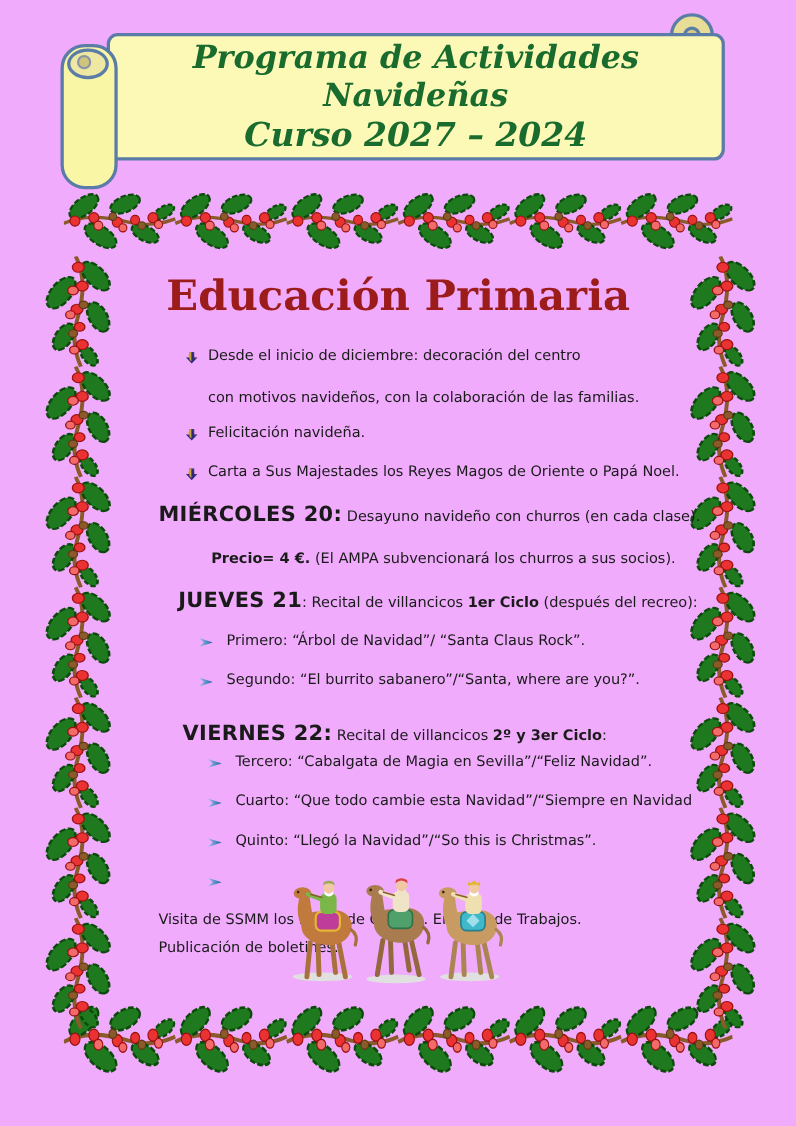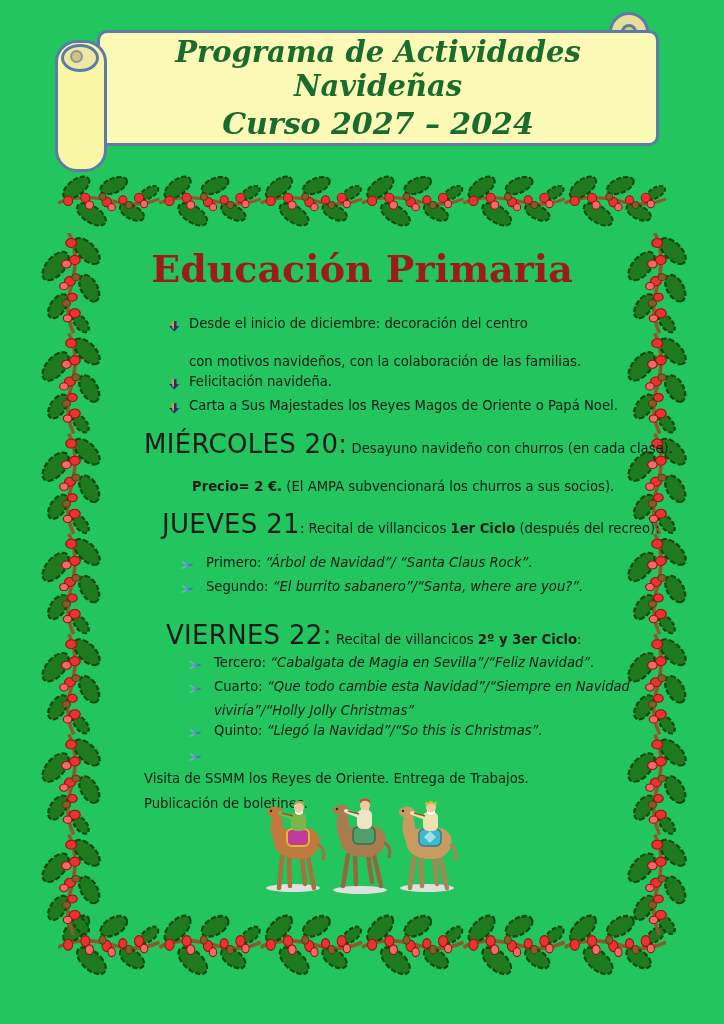--- a/index.html
+++ b/index.html
@@ -1,16 +1,16 @@
 <!DOCTYPE html>
 <html><head>
 <meta charset="utf-8">
 <style>
   html,body{margin:0;padding:0;background:#ffffff;}
-  .page{position:relative;width:724px;height:1024px;background:#22c55e;overflow:hidden;
+  .page{position:relative;width:724px;height:1024px;background:#f0abfc;overflow:hidden;
         font-family:"DejaVu Sans",sans-serif;color:#1a1a1a;}
 
   
   .banner{position:absolute;left:55px;top:12px;width:604px;height:156px;}
   .banner-curl{position:absolute;right:10px;top:0;width:34px;height:34px;border-radius:50%;
                background:#e7dd97;border:3px solid #5c7ca8;z-index:0;}
   .banner-curl::after{content:"";position:absolute;left:9px;top:9px;width:10px;height:10px;
                border-radius:50%;border:3px solid #5c7ca8;background:#d6ca83;}
   .banner-main{position:absolute;left:42px;top:18px;width:556px;height:110px;background:#fbf9b5;
                border:3px solid #5c7ca8;border-radius:10px;z-index:1;display:flex;flex-direction:column;
@@ -44,25 +44,25 @@
   .blt{flex:0 0 auto;margin:4px 9px 0 0;}
   .arr{flex:0 0 auto;margin:4px 12px 0 0;}
   .indent-intro{padding-left:24px;}
   .indent-cont{padding-left:45px;}
   .indent-precio{padding-left:48px;}
   .indent-jueves{padding-left:18px;}
   .indent-jueves-item{padding-left:36px;}
   .indent-viernes{padding-left:22px;}
   .indent-viernes-item{padding-left:44px;}
   .indent-viernes-cont{padding-left:70px;}
-  .day{font-weight:normal;font-size:26px;line-height:26px;letter-spacing:.3px;}
+  .day{font-weight:bold;font-size:19px;line-height:26px;letter-spacing:.3px;}
   .heading-row{white-space:nowrap;line-height:26px;}
   .bd{font-weight:bold;}
-  .it{font-style:italic;}
-  .mt2{margin-top:0;}  .mt5{margin-top:5px;}  .mt11{margin-top:11px;}
+  .it{}
+  .mt2{margin-top:12px;}  .mt5{margin-top:5px;}  .mt11{margin-top:11px;}
   .mt13{margin-top:13px;} .mt14{margin-top:14px;} .mt15{margin-top:15px;}
   .mt21{margin-top:21px;}
 
   
   .camels{position:absolute;left:260px;top:796px;width:200px;height:98px;}
 </style>
 </head>
 <body>
 
 <svg width="0" height="0" style="position:absolute" aria-hidden="true">
@@ -173,21 +173,21 @@
             <use href="#dab"></use>
           </svg></span>
       <span>Carta a Sus Majestades los Reyes Magos de Oriente o Papá Noel.</span>
     </div>
 
     <div class="heading-row mt11">
       <span class="day">MIÉRCOLES 20:</span>
       <span> Desayuno navideño con churros (en cada clase).</span>
     </div>
     <div class="row indent-precio mt15">
-      <span><span class="bd">Precio= 2 €.</span><span> (El AMPA subvencionará los churros a sus socios).</span></span>
+      <span><span class="bd">Precio= 4 €.</span><span> (El AMPA subvencionará los churros a sus socios).</span></span>
     </div>
 
     <div class="heading-row indent-jueves mt14">
       <span class="day">JUEVES 21</span><span>: Recital de villancicos </span><span class="bd">1er Ciclo</span><span> (después del recreo):</span>
     </div>
     <div class="row indent-jueves-item mt11">
       <span class="arr"><svg width="14" height="12" viewBox="0 0 14 12">
             <use href="#rab"></use>
           </svg></span>
       <span><span>Primero: </span><span class="it">“Árbol de Navidad”/ “Santa Claus Rock”.</span></span>
@@ -206,23 +206,20 @@
       <span class="arr"><svg width="14" height="12" viewBox="0 0 14 12">
             <use href="#rab"></use>
           </svg></span>
       <span><span>Tercero: </span><span class="it">“Cabalgata de Magia en Sevilla”/“Feliz Navidad”.</span></span>
     </div>
     <div class="row indent-viernes-item mt2">
       <span class="arr"><svg width="14" height="12" viewBox="0 0 14 12">
             <use href="#rab"></use>
           </svg></span>
       <span><span>Cuarto: </span><span class="it">“Que todo cambie esta Navidad”/“Siempre en Navidad</span></span>
-    </div>
-    <div class="row indent-viernes-cont">
-      <span class="it">viviría”/“Holly Jolly Christmas”</span>
     </div>
     <div class="row indent-viernes-item mt2">
       <span class="arr"><svg width="14" height="12" viewBox="0 0 14 12">
             <use href="#rab"></use>
           </svg></span>
       <span><span>Quinto: </span><span class="it">“Llegó la Navidad”/“So this is Christmas”.</span></span>
     </div>
     <div class="row indent-viernes-item mt2">
       <span class="arr"><svg width="14" height="12" viewBox="0 0 14 12">
             <use href="#rab"></use>

